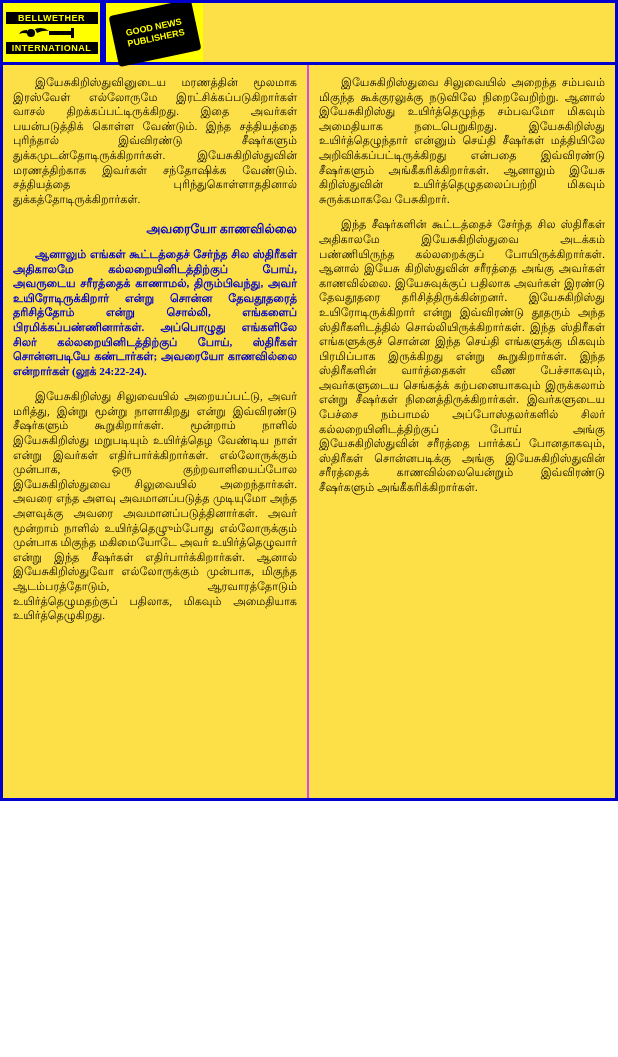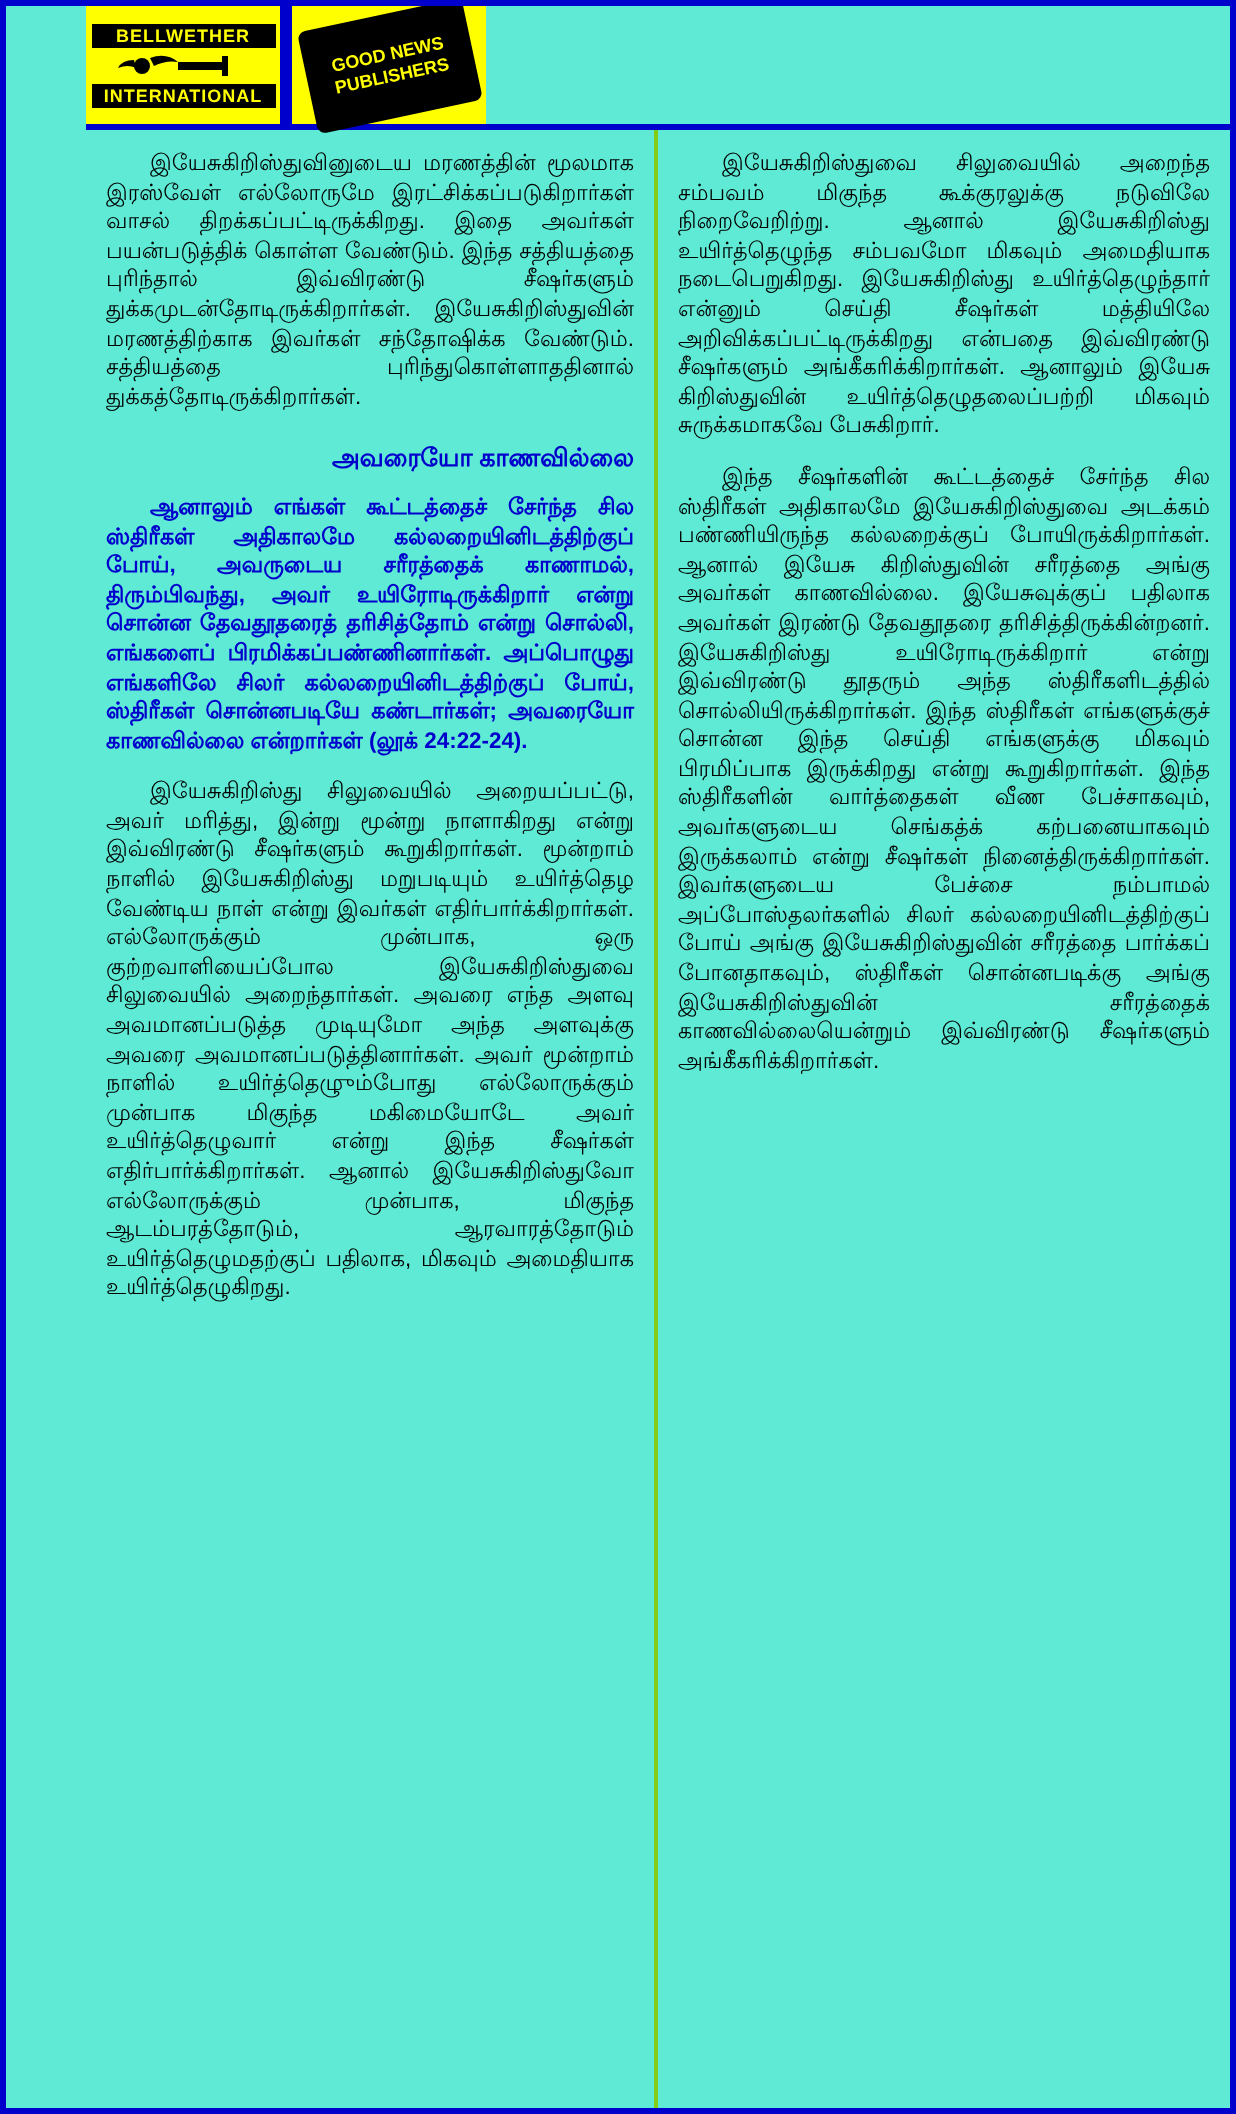--- a/index.html
+++ b/index.html
@@ -5,27 +5,26 @@
   html, body {
     margin: 0;
     padding: 0;
     background: #ffffff;
   }
   body {
     font-family: "Liberation Sans", sans-serif;
   }
   .page {
     width: 618px;
-    height: 1057px;
-    box-sizing: border-box;
-    background: #5eead4;
+    height: 801px;
+    box-sizing: border-box;
+    background: #fde047;
     border: 3px solid #0000cc;
     position: relative;
     overflow: hidden;
-    padding-left: 40px;
   }
   
   .header {
     display: flex;
     align-items: stretch;
     height: 62px;
     box-sizing: border-box;
     border-bottom: 3px solid #0000cc;
   }
   .logo-left {
@@ -117,21 +116,22 @@
     box-sizing: border-box;
     padding: 10px 10px 6px 10px;
     font-size: 11.2px;
     line-height: 14.6px;
     text-align: justify;
     color: #000000;
     overflow: hidden;
   }
   .col-left {
     width: 50%;
-    border-right: 2px solid #84cc16;
+    border-right: 2px solid #d946ef;
+    font-family: Liberation Serif, serif;
   }
   .col-right {
     width: 50%;
   }
   p.para {
     margin: 0 0 11px 0;
     text-indent: 22px;
   }
   h2.subhead {
     color: #0000cc;

